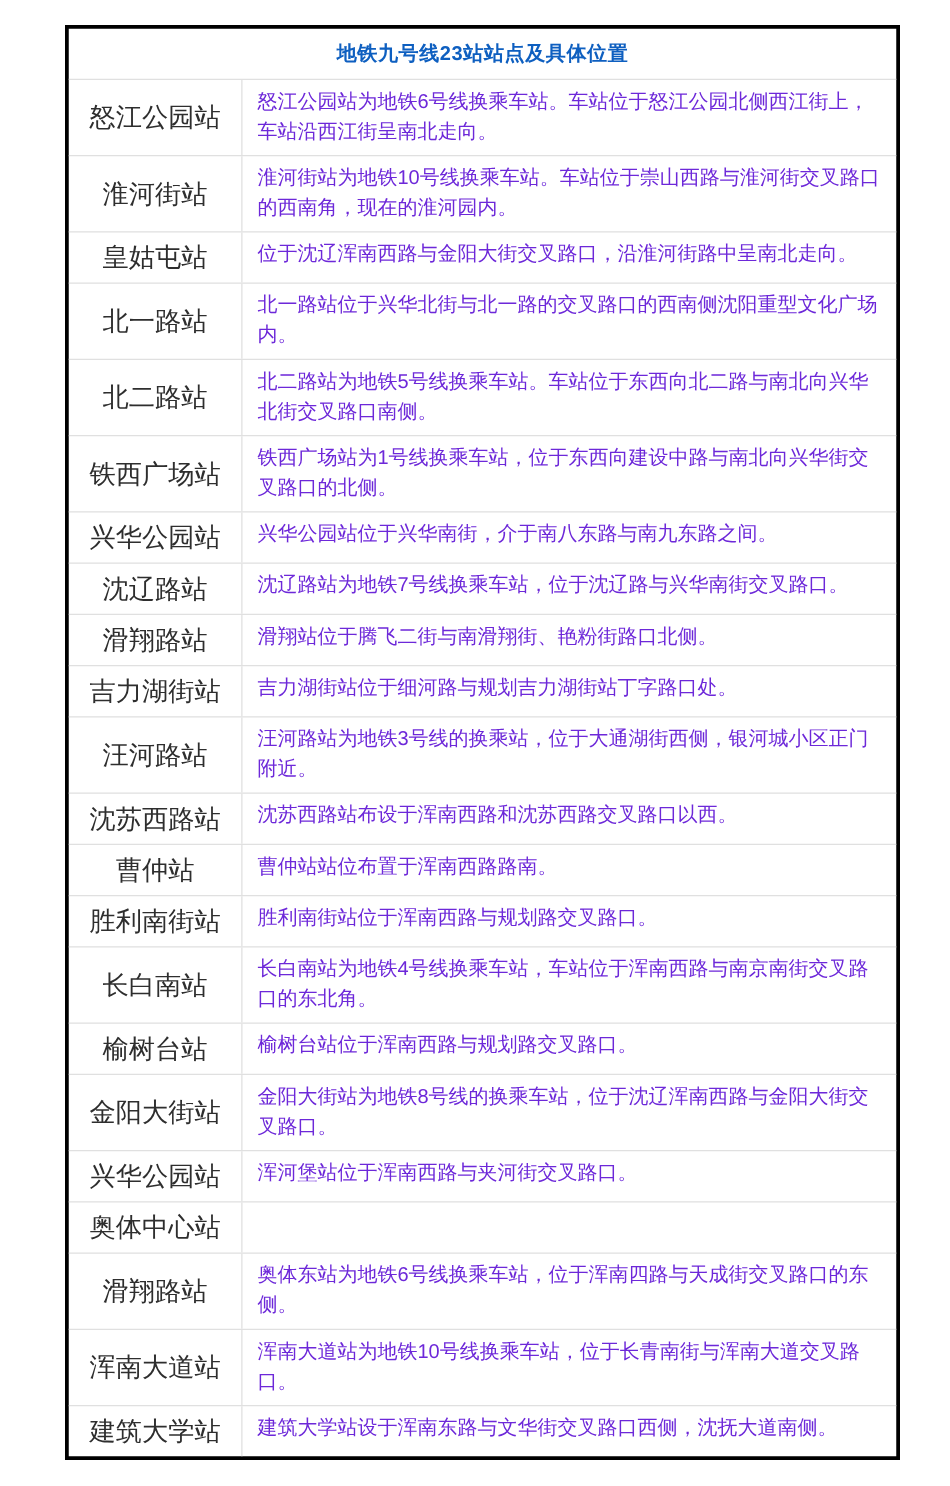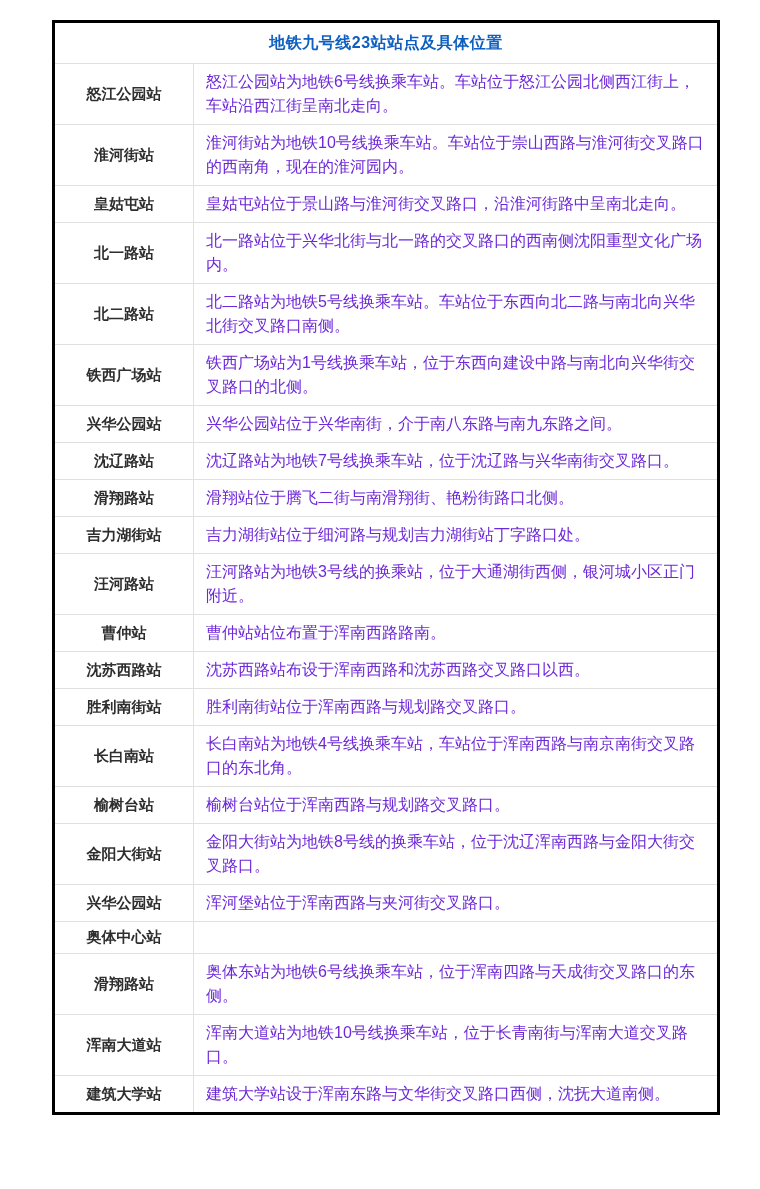--- a/index.html
+++ b/index.html
@@ -44,22 +44,22 @@
   }
   .cell-station {
     box-sizing: border-box;
     width: 139px;
     flex: 0 0 139px;
     border-right: 1px solid #e0e0e0;
     display: flex;
     align-items: center;
     justify-content: center;
     text-align: center;
-    font-size: 15px;
-    font-weight: bold;
+    font-size: 21px;
+    font-weight: normal;
     color: #2e2e2e;
     padding: 6px 4px;
   }
   .cell-location {
     box-sizing: border-box;
     flex: 1 1 auto;
     padding: 6px 8px 6px 12px;
     font-size: 16px;
     line-height: 24px;
     color: #6d28d9;
@@ -81,21 +81,21 @@
     <div class="cell-location">怒江公园站为地铁6号线换乘车站。车站位于怒江公园北侧西江街上，车站沿西江街呈南北走向。</div>
   </div>
 
   <div class="t-row">
     <div class="cell-station">淮河街站</div>
     <div class="cell-location">淮河街站为地铁10号线换乘车站。车站位于崇山西路与淮河街交叉路口的西南角，现在的淮河园内。</div>
   </div>
 
   <div class="t-row">
     <div class="cell-station">皇姑屯站</div>
-    <div class="cell-location">皇姑屯站位于景山路与淮河街交叉路口，沿淮河街路中呈南北走向。</div>
+    <div class="cell-location">位于沈辽浑南西路与金阳大街交叉路口，沿淮河街路中呈南北走向。</div>
   </div>
 
   <div class="t-row">
     <div class="cell-station">北一路站</div>
     <div class="cell-location">北一路站位于兴华北街与北一路的交叉路口的西南侧沈阳重型文化广场内。</div>
   </div>
 
   <div class="t-row">
     <div class="cell-station">北二路站</div>
     <div class="cell-location">北二路站为地铁5号线换乘车站。车站位于东西向北二路与南北向兴华北街交叉路口南侧。</div>
@@ -125,27 +125,27 @@
     <div class="cell-station">吉力湖街站</div>
     <div class="cell-location">吉力湖街站位于细河路与规划吉力湖街站丁字路口处。</div>
   </div>
 
   <div class="t-row">
     <div class="cell-station">汪河路站</div>
     <div class="cell-location">汪河路站为地铁3号线的换乘站，位于大通湖街西侧，银河城小区正门附近。</div>
   </div>
 
   <div class="t-row">
-    <div class="cell-station">曹仲站</div>
-    <div class="cell-location">曹仲站站位布置于浑南西路路南。</div>
+    <div class="cell-station">沈苏西路站</div>
+    <div class="cell-location">沈苏西路站布设于浑南西路和沈苏西路交叉路口以西。</div>
   </div>
 
   <div class="t-row">
-    <div class="cell-station">沈苏西路站</div>
-    <div class="cell-location">沈苏西路站布设于浑南西路和沈苏西路交叉路口以西。</div>
+    <div class="cell-station">曹仲站</div>
+    <div class="cell-location">曹仲站站位布置于浑南西路路南。</div>
   </div>
 
   <div class="t-row">
     <div class="cell-station">胜利南街站</div>
     <div class="cell-location">胜利南街站位于浑南西路与规划路交叉路口。</div>
   </div>
 
   <div class="t-row">
     <div class="cell-station">长白南站</div>
     <div class="cell-location">长白南站为地铁4号线换乘车站，车站位于浑南西路与南京南街交叉路口的东北角。</div>

